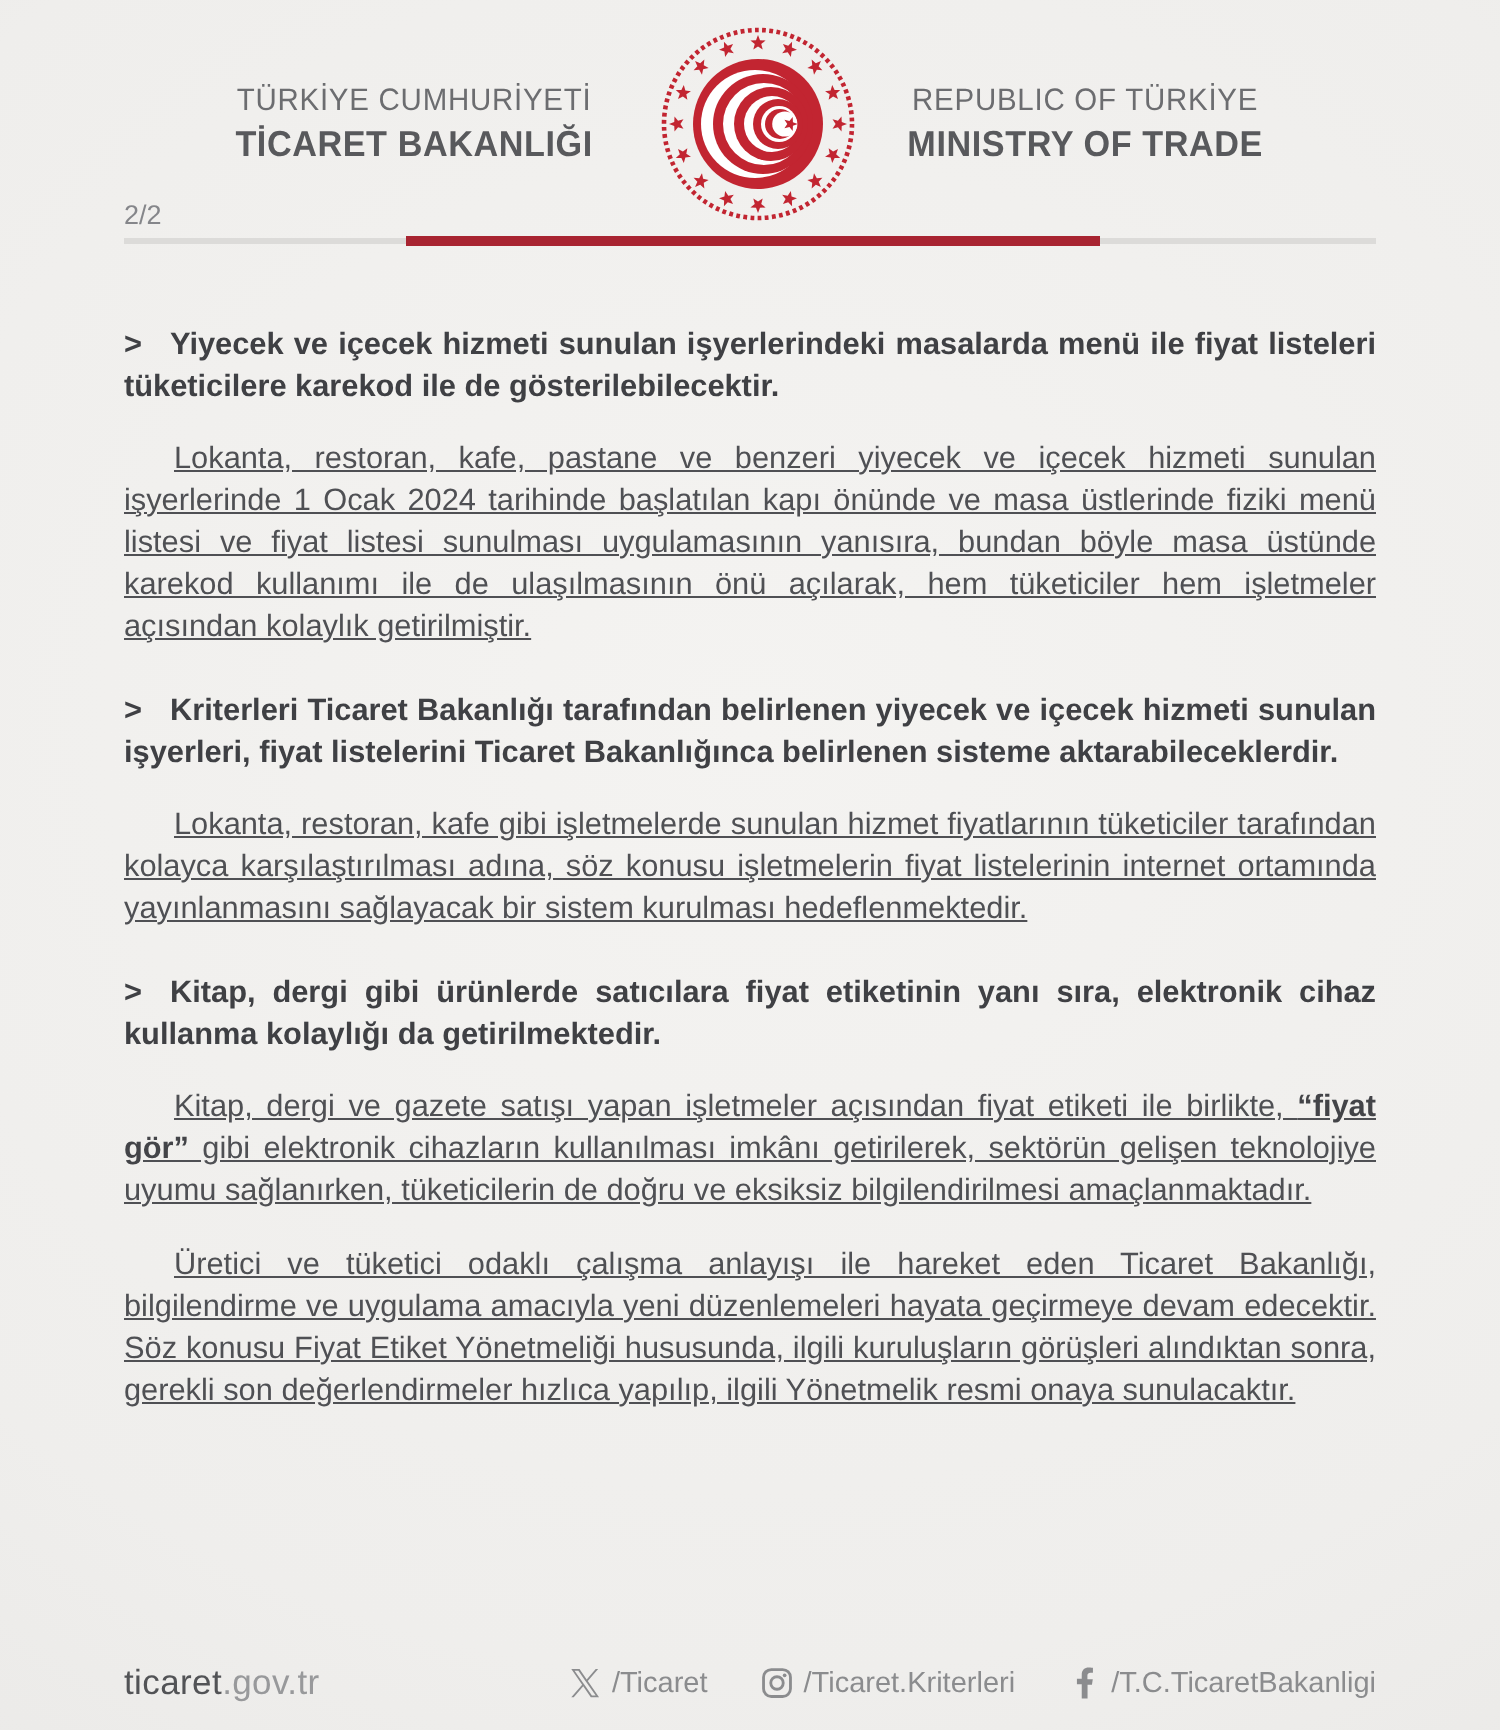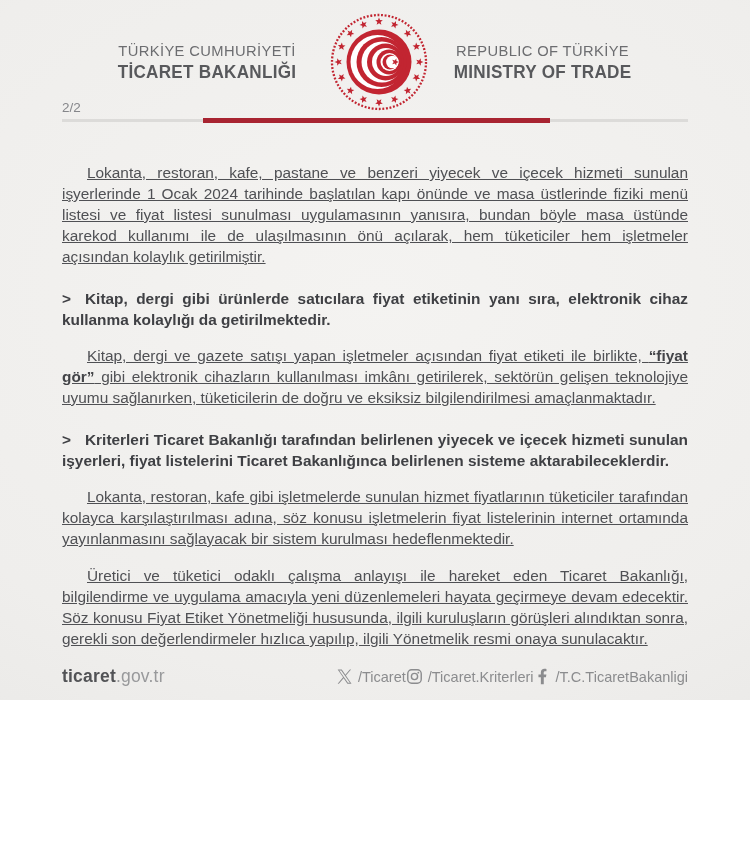--- a/index.html
+++ b/index.html
@@ -1,18 +1,18 @@
 <!DOCTYPE html>
 <html><head>
 <meta charset="utf-8">
 <style>
   * { box-sizing: border-box; }
   html,body { margin:0; padding:0; }
   .page{
-    width:750px; height:700px; position:relative; overflow:hidden;
+    width:750px; height:865px; position:relative; overflow:hidden;
     font-family:"Liberation Sans", sans-serif;
     background:#efeeec;
     background:radial-gradient(130% 100% at 50% 42%, #f4f3f1 0%, #efeeec 55%, #e5e4e2 100%);
   }
   
   header{ display:flex; align-items:center; justify-content:center; padding-top:12px; }
   .hblock{ text-align:center; transform:scaleX(.95); }
   .hline1{ font-size:15.5px; font-weight:400; letter-spacing:.4px; color:#6c6d70; }
   .hline2{ font-size:18px;  font-weight:700; letter-spacing:.3px; color:#58595c; margin-top:2px; }
   .logo{ margin:0 20px 0 28px; line-height:0; }
@@ -29,22 +29,22 @@
   .bullet{ display:inline-block; margin-right:14px; font-weight:700; }
   .para{ margin:0 0 16px; text-indent:25px;text-decoration:underline; }
   .para b{ font-weight:700; color:#434448; }
   .signoff{ margin-top:20px; text-indent:25px; }
   
   footer{
     position:absolute; left:0; right:0; bottom:13px; padding:0 62px;
     display:flex; justify-content:space-between; align-items:center;
   }
   .site{ font-size:17.5px; color:#98999b; letter-spacing:.2px; }
-  .site .site-bold{ color:#525356; font-weight:700; }
-  .socials{ display:flex; align-items:center; color:#8b8c8e; font-size:14.5px; }
+  .site .site-bold{ color:#525356; font-weight:400; }
+  .socials{ display:flex; align-items:center; gap:26px; color:#8b8c8e; font-size:14.5px; }
   .social{ display:flex; align-items:center; gap:5px; }
   .social svg{ display:block; }
 </style>
 </head>
 <body>
 
 <div class="page">
 
   <header>
     <div class="hblock">
@@ -98,35 +98,38 @@
 
   <div class="meta">2/2</div>
 
   <div class="divider">
     <span class="divider-red"></span>
   </div>
 
   <main>
 
     <section>
+      <div class="heading">
+        <span class="bullet">&gt;</span><span>Yiyecek ve içecek hizmeti sunulan işyerlerindeki masalarda menü ile fiyat listeleri tüketicilere karekod ile de gösterilebilecektir.</span>
+      </div>
       <p class="para">Lokanta, restoran, kafe, pastane ve benzeri yiyecek ve içecek hizmeti sunulan işyerlerinde 1 Ocak 2024 tarihinde başlatılan kapı önünde ve masa üstlerinde fiziki menü listesi ve fiyat listesi sunulması uygulamasının yanısıra, bundan böyle masa üstünde karekod kullanımı ile de ulaşılmasının önü açılarak, hem tüketiciler hem işletmeler açısından kolaylık getirilmiştir.</p>
+    </section>
+
+    <section>
+      <div class="heading">
+        <span class="bullet">&gt;</span><span>Kriterleri Ticaret Bakanlığı tarafından belirlenen yiyecek ve içecek hizmeti sunulan işyerleri, fiyat listelerini Ticaret Bakanlığınca belirlenen sisteme aktarabileceklerdir.</span>
+      </div>
+      <p class="para">Lokanta, restoran, kafe gibi işletmelerde sunulan hizmet fiyatlarının tüketiciler tarafından kolayca karşılaştırılması adına, söz konusu işletmelerin fiyat listelerinin internet ortamında yayınlanmasını sağlayacak bir sistem kurulması hedeflenmektedir.</p>
     </section>
 
     <section>
       <div class="heading">
         <span class="bullet">&gt;</span><span>Kitap, dergi gibi ürünlerde satıcılara fiyat etiketinin yanı sıra, elektronik cihaz kullanma kolaylığı da getirilmektedir.</span>
       </div>
       <p class="para"><span>Kitap, dergi ve gazete satışı yapan işletmeler açısından fiyat etiketi ile birlikte, </span><b>“fiyat gör”</b><span> gibi elektronik cihazların kullanılması imkânı getirilerek, sektörün gelişen teknolojiye uyumu sağlanırken, tüketicilerin de doğru ve eksiksiz bilgilendirilmesi amaçlanmaktadır.</span></p>
-    </section>
-
-    <section>
-      <div class="heading">
-        <span class="bullet">&gt;</span><span>Kriterleri Ticaret Bakanlığı tarafından belirlenen yiyecek ve içecek hizmeti sunulan işyerleri, fiyat listelerini Ticaret Bakanlığınca belirlenen sisteme aktarabileceklerdir.</span>
-      </div>
-      <p class="para">Lokanta, restoran, kafe gibi işletmelerde sunulan hizmet fiyatlarının tüketiciler tarafından kolayca karşılaştırılması adına, söz konusu işletmelerin fiyat listelerinin internet ortamında yayınlanmasını sağlayacak bir sistem kurulması hedeflenmektedir.</p>
     </section>
 
     <p class="para">Üretici ve tüketici odaklı çalışma anlayışı ile hareket eden Ticaret Bakanlığı, bilgilendirme ve uygulama amacıyla yeni düzenlemeleri hayata geçirmeye devam edecektir. Söz konusu Fiyat Etiket Yönetmeliği hususunda, ilgili kuruluşların görüşleri alındıktan sonra, gerekli son değerlendirmeler hızlıca yapılıp, ilgili Yönetmelik resmi onaya sunulacaktır.</p>
 
 
   </main>
 
   <footer>
     <div class="site"><span class="site-bold">ticaret</span><span>.gov.tr</span></div>
 

